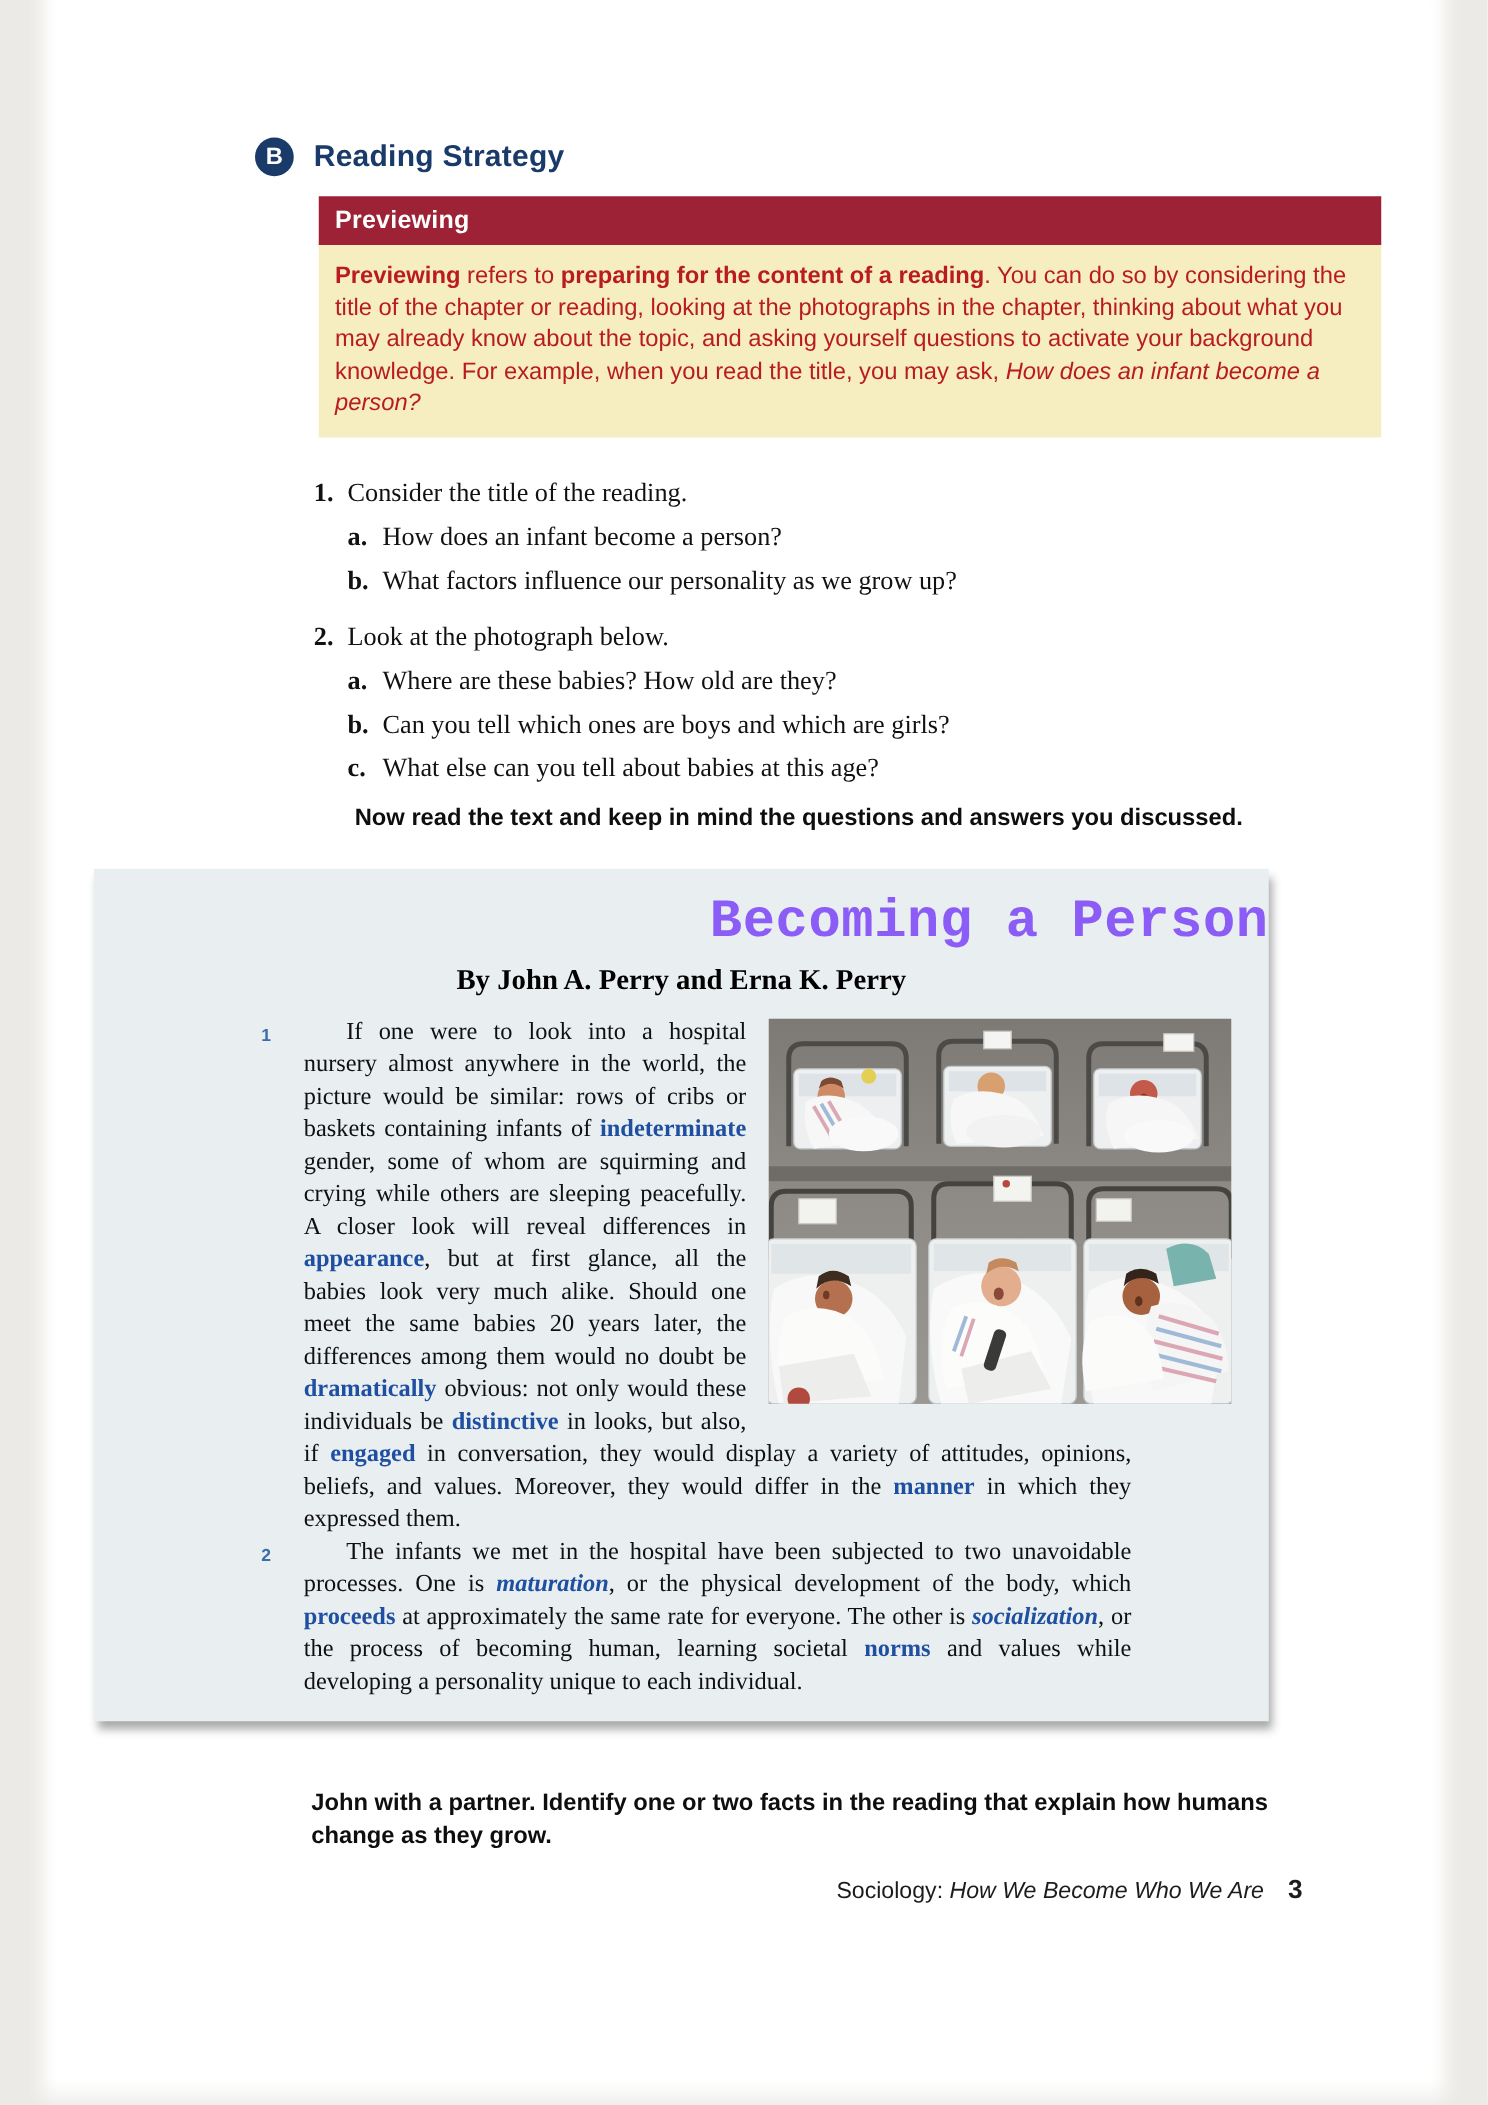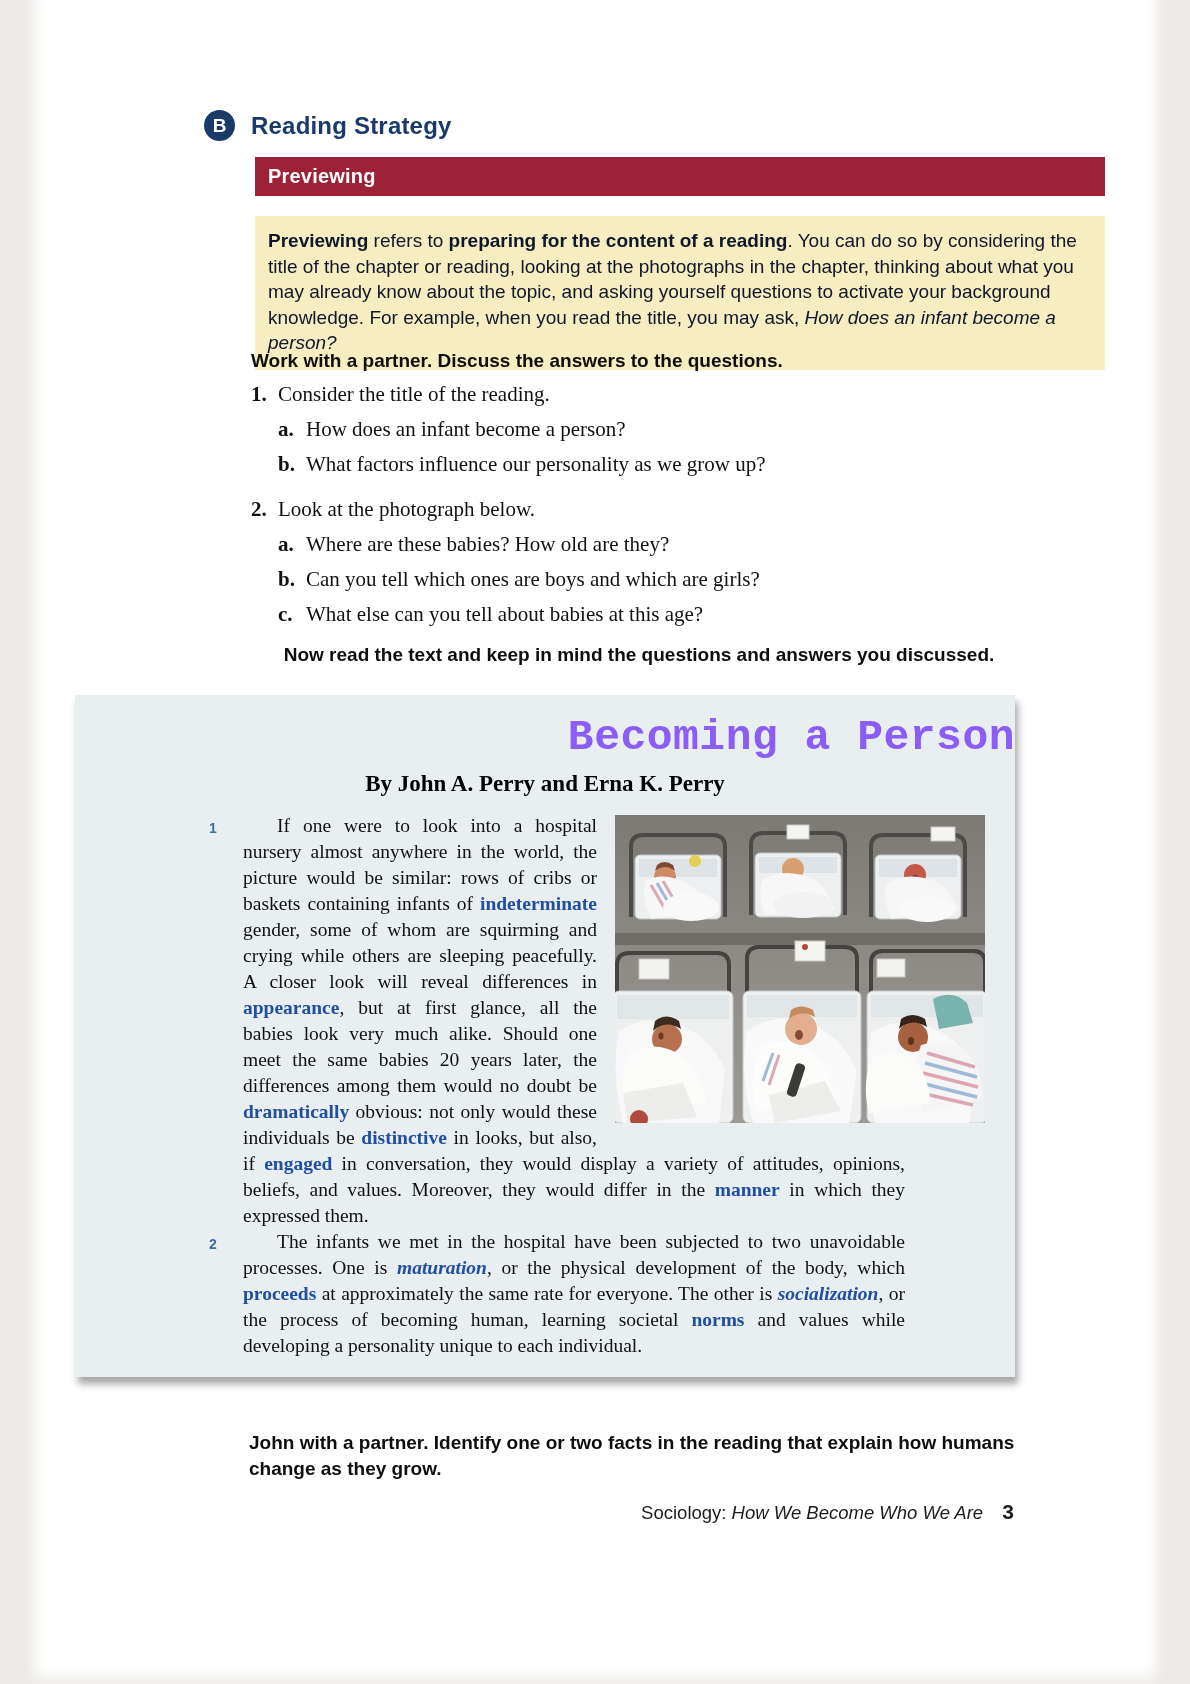--- a/index.html
+++ b/index.html
@@ -27,21 +27,21 @@
   }
   
   .section-header{position:absolute;top:110px;left:204px;display:flex;align-items:center;gap:16px;}
   .badge{width:31px;height:31px;border-radius:50%;background:var(--navy);color:#fff;
     display:flex;align-items:center;justify-content:center;font-weight:700;font-size:19px;}
   .section-title{font-size:24px;font-weight:700;color:var(--navy);letter-spacing:.2px;}
   
   .strategy-box{position:absolute;left:255px;top:157px;width:850px;}
   .strategy-bar{background:var(--maroon);color:#ffffff;font-weight:700;font-size:20px;
     height:39px;line-height:39px;padding-left:13px;letter-spacing:.2px;}
-  .strategy-body{background:var(--cream);padding:12px 14px 14px 13px;font-size:19px;line-height:25.6px;color:#0f172a;margin-top:20px;}
+  .strategy-body{background:var(--cream);padding:12px 14px 14px 13px;font-size:19px;line-height:25.6px;color:#b91c1c;}
   .seg-b{font-weight:700;}
   .seg-i{font-style:italic;}
   .seg-blue{color:var(--vocab);font-weight:700;}
   .seg-bluei{color:var(--vocab);font-weight:700;font-style:italic;}
   
   .instr{position:absolute;font-weight:700;font-size:19px;line-height:26px;color:#0e0e0e;}
   #instr1{left:251px;top:348px;width:760px;}
   #instr2{left:249px;top:642px;width:780px;text-align:center;}
   #instr3{left:249px;top:1430px;width:770px;}
   
@@ -64,21 +64,21 @@
   .pbody{margin:16px 110px 0 168px;font-family:"Liberation Serif",serif;
     font-size:19.5px;line-height:26px;text-align:justify;color:#101010;}
   .photo{float:right;width:370px;height:308px;margin:2px -80px 12px 18px;
     background:#8e8b87;}
   .photo svg{display:block;}
   .para{position:relative;text-indent:34px;}
   .para + .para{margin-top:0;}
   .pnum{position:absolute;left:-34px;top:2px;text-indent:0;
     font-family:"Liberation Sans",sans-serif;font-size:14px;font-weight:700;color:var(--pnum);}
   
-  .footer{position:absolute;left:532px;top:1500px;width:482px;text-align:right;
+  .footer{position:absolute;left:560px;top:1500px;width:482px;text-align:right;
     font-size:18.5px;color:#1c1c1c;}
   .footer .ital{font-style:italic;}
   .footer .pageno{font-weight:700;font-size:21px;margin-left:14px;}
 </style>
 </head>
 <body>
 
 <div class="page">
 
   <div class="section-header">
@@ -86,21 +86,20 @@
       <span>B</span>
     </span>
     <span class="section-title">Reading Strategy</span>
   </div>
 
   <div class="strategy-box">
     <div class="strategy-bar">Previewing</div>
     <div class="strategy-body"><span class="seg-b">Previewing</span><span> refers to </span><span class="seg-b">preparing for the content of a reading</span><span>. You can do so by considering the title of the chapter or reading, looking at the photographs in the chapter, thinking about what you may already know about the topic, and asking yourself questions to activate your background knowledge. For example, when you read the title, you may ask, </span><span class="seg-i">How does an infant become a person?</span></div>
   </div>
 
-  <p class="instr" id="instr1">Work with a partner. Discuss the answers to the questions.</p>
 
   <div class="questions">
     <div class="qrow">
       <span class="qnum">1.</span>
       <span class="qtext">Consider the title of the reading.</span>
     </div>
     <div class="qrow sub">
       <span class="qnum">a.</span>
       <span class="qtext">How does an infant become a person?</span>
     </div>

